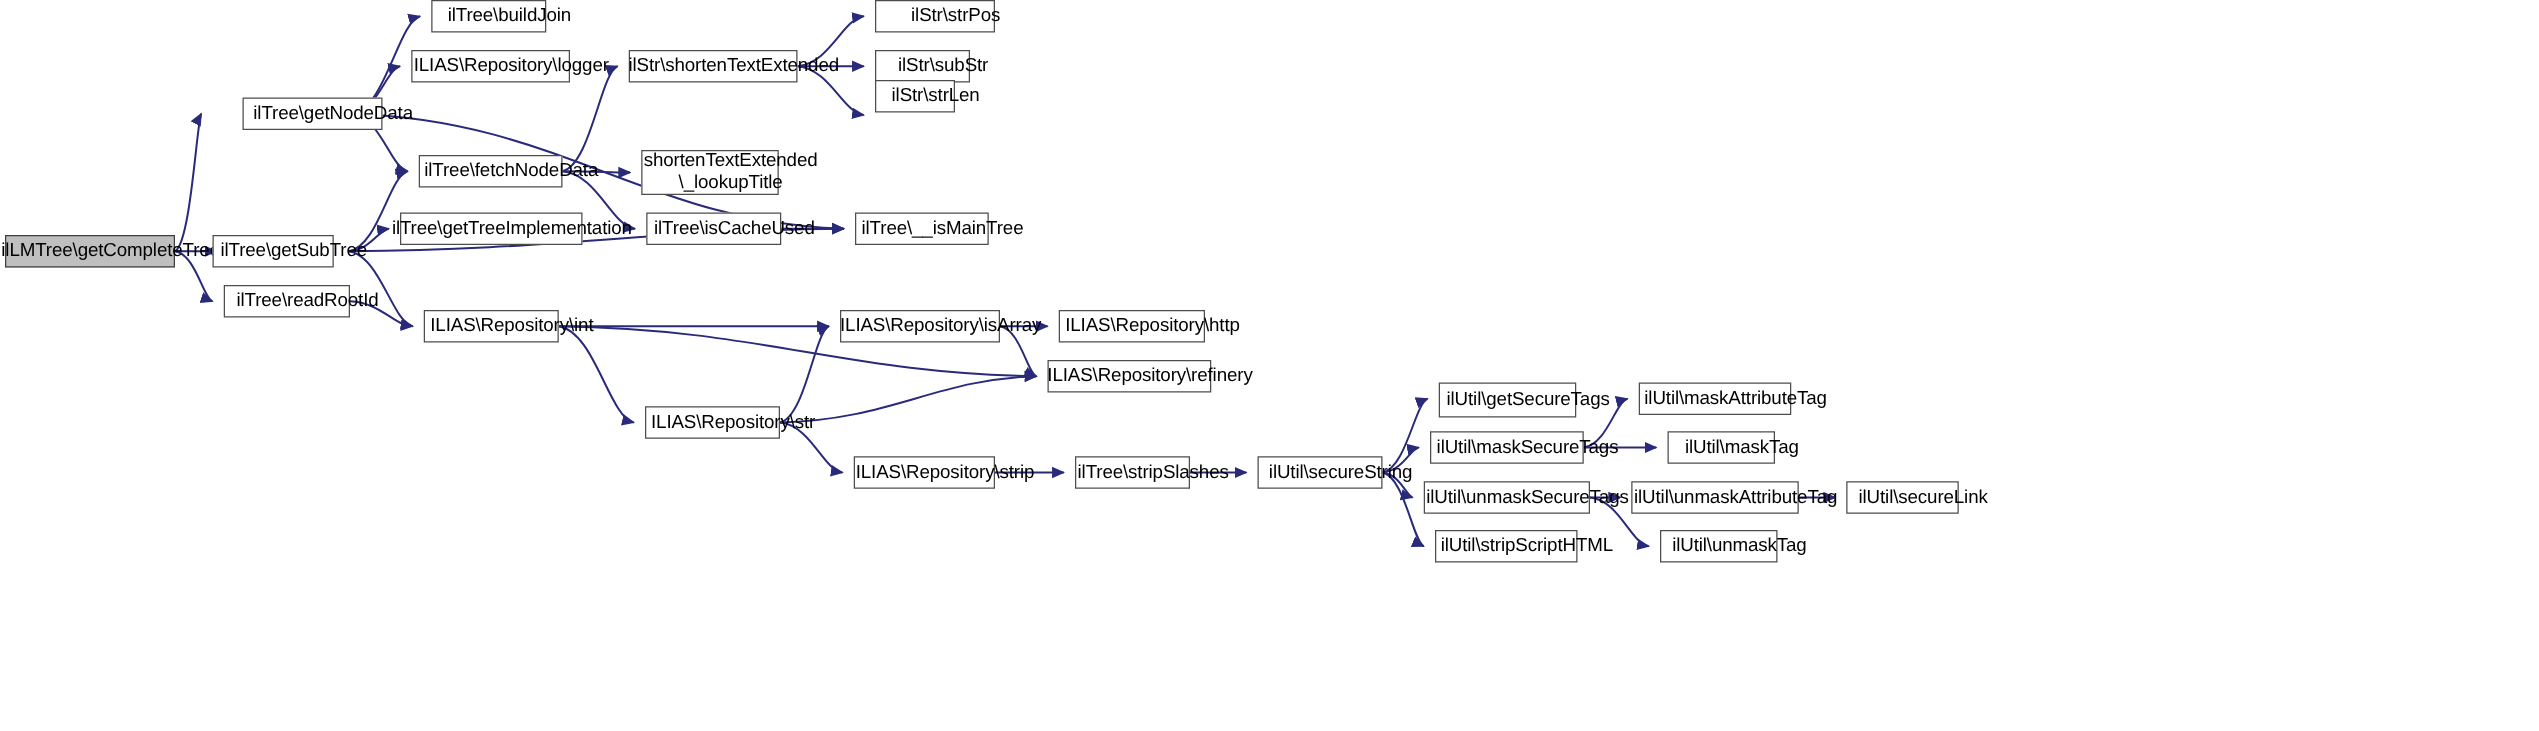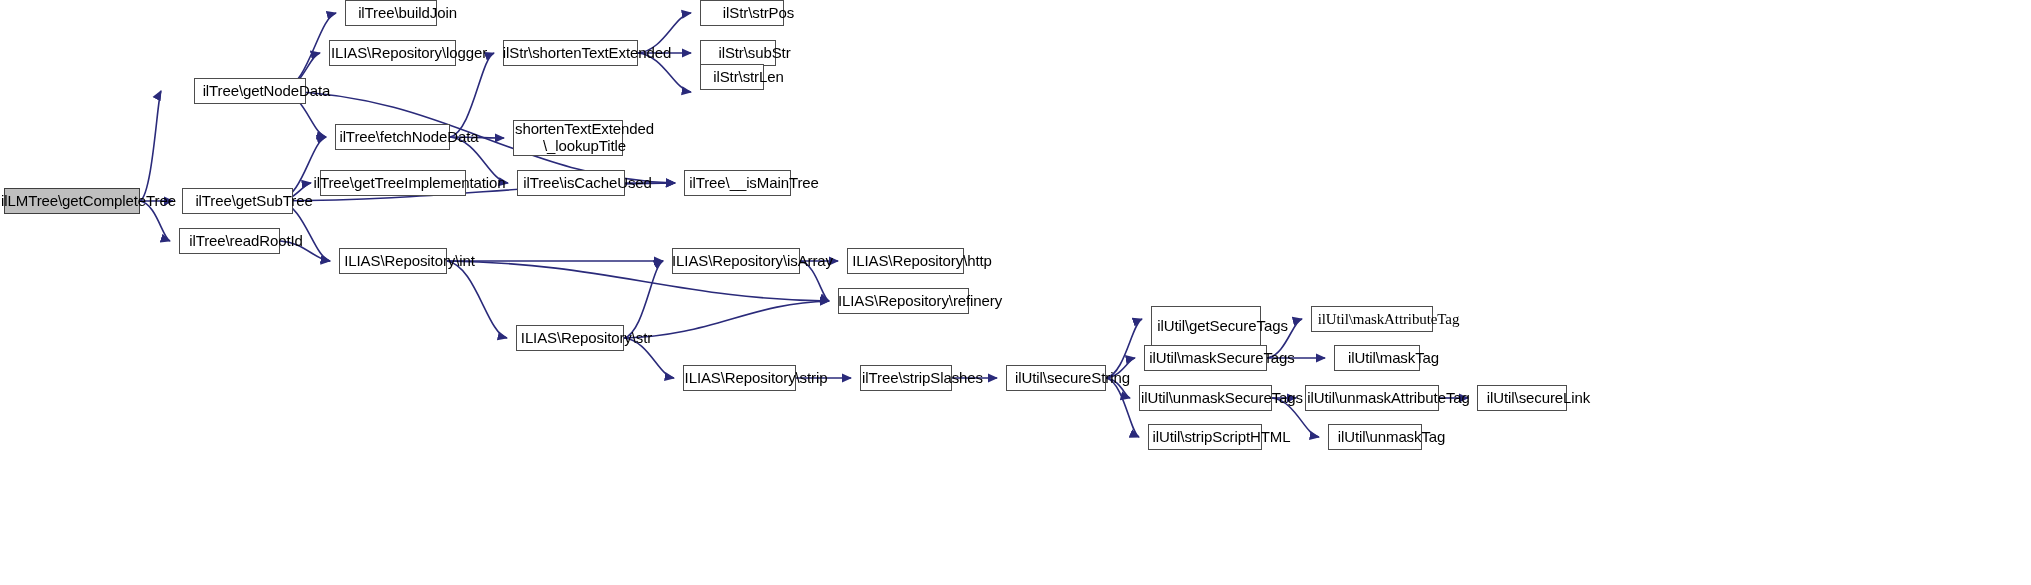--- a/index.html
+++ b/index.html
@@ -79,44 +79,44 @@
       <path d="M 1106 378 C 1119.86 379.2, 1125.14 396.8, 1130 398" fill="none" stroke="#2a2a7a" stroke-width="1.6" marker-end="url(#arrow)"></path>
       <path d="M 1106 378 C 1123.64 381.54, 1130.36 433.46, 1139 437" fill="none" stroke="#2a2a7a" stroke-width="1.6" marker-end="url(#arrow)"></path>
       <path d="M 1267 358 C 1285.48 355.66, 1292.52 321.34, 1302 319" fill="none" stroke="#2a2a7a" stroke-width="1.6" marker-end="url(#arrow)"></path>
       <path d="M 1267 358 C 1295.14 358, 1305.86 358, 1325 358" fill="none" stroke="#2a2a7a" stroke-width="1.6" marker-end="url(#arrow)"></path>
       <path d="M 1272 398 C 1285.86 398, 1291.14 398, 1296 398" fill="none" stroke="#2a2a7a" stroke-width="1.6" marker-end="url(#arrow)"></path>
       <path d="M 1272 398 C 1295.52 400.34, 1304.48 434.66, 1319 437" fill="none" stroke="#2a2a7a" stroke-width="1.6" marker-end="url(#arrow)"></path>
       <path d="M 1439 398 C 1454.96 398, 1461.04 398, 1468 398" fill="none" stroke="#2a2a7a" stroke-width="1.6" marker-end="url(#arrow)"></path>
     </svg>
 <div class="node root" style="left: 4px; top: 188px; width: 136px; height: 26px;">ilLMTree\getCompleteTree</div>
     <div class="node" style="left: 170px; top: 78px; width: 112px; height: 26px; margin-left: 24px;">ilTree\getNodeData</div>
-    <div class="node" style="left: 182px; top: 188px; width: 111px; height: 26px;">ilTree\getSubTree</div>
+    <div class="node" style="left: 170px; top: 188px; width: 97px; height: 26px;">ilTree\getSubTree</div>
     <div class="node" style="left: 179px; top: 228px; width: 101px; height: 26px;">ilTree\readRootId</div>
     <div class="node" style="left: 345px; top: 0px; width: 92px; height: 26px;">ilTree\buildJoin</div>
     <div class="node" style="left: 329px; top: 40px; width: 127px; height: 26px;">ILIAS\Repository\logger</div>
     <div class="node" style="left: 335px; top: 124px; width: 115px; height: 26px;">ilTree\fetchNodeData</div>
     <div class="node" style="left: 320px; top: 170px; width: 146px; height: 26px;">ilTree\getTreeImplementation</div>
     <div class="node" style="left: 339px; top: 248px; width: 108px; height: 26px;">ILIAS\Repository\int</div>
     <div class="node" style="left: 516px; top: 325px; width: 108px; height: 26px;">ILIAS\Repository\str</div>
     <div class="node" style="left: 503px; top: 40px; width: 135px; height: 26px;">ilStr\shortenTextExtended</div>
     <div class="node two-line" style="left: 513px; top: 120px; width: 110px; height: 36px;">shortenTextExtended
 \_lookupTitle</div>
     <div class="node" style="left: 517px; top: 170px; width: 108px; height: 26px;">ilTree\isCacheUsed</div>
     <div class="node" style="left: 683px; top: 365px; width: 113px; height: 26px;">ILIAS\Repository\strip</div>
-    <div class="node" style="left: 700px; top: 0px; width: 84px; height: 26px;">ilStr\strPos</div>
+    <div class="node" style="left: 700px; top: 0px; width: 96px; height: 26px;">ilStr\strPos</div>
     <div class="node" style="left: 700px; top: 40px; width: 76px; height: 26px;">ilStr\subStr</div>
     <div class="node" style="left: 700px; top: 64px; width: 64px; height: 26px;">ilStr\strLen</div>
     <div class="node" style="left: 684px; top: 170px; width: 107px; height: 26px;">ilTree\__isMainTree</div>
     <div class="node" style="left: 672px; top: 248px; width: 128px; height: 26px;">ILIAS\Repository\isArray</div>
     <div class="node" style="left: 847px; top: 248px; width: 117px; height: 26px;">ILIAS\Repository\http</div>
     <div class="node" style="left: 838px; top: 288px; width: 131px; height: 26px;">ILIAS\Repository\refinery</div>
     <div class="node" style="left: 860px; top: 365px; width: 92px; height: 26px;">ilTree\stripSlashes</div>
     <div class="node" style="left: 1006px; top: 365px; width: 100px; height: 26px;">ilUtil\secureString</div>
-    <div class="node" style="left: 1151px; top: 306px; width: 110px; height: 40px;">ilUtil\getSecureTags</div>
+    <div class="node" style="left: 1151px; top: 306px; width: 110px; height: 28px;">ilUtil\getSecureTags</div>
     <div class="node" style="left: 1144px; top: 345px; width: 123px; height: 26px;">ilUtil\maskSecureTags</div>
     <div class="node" style="left: 1139px; top: 385px; width: 133px; height: 26px;">ilUtil\unmaskSecureTags</div>
     <div class="node" style="left: 1148px; top: 424px; width: 114px; height: 26px;">ilUtil\stripScriptHTML</div>
-    <div class="node" style="left: 1311px; top: 306px; width: 122px; height: 26px; font-family: Liberation Serif, serif;">ilUtil\maskAttributeTag</div>
+    <div class="node" style="left: 1311px; top: 306px; width: 122px; height: 26px;">ilUtil\maskAttributeTag</div>
     <div class="node" style="left: 1334px; top: 345px; width: 86px; height: 26px;">ilUtil\maskTag</div>
     <div class="node" style="left: 1305px; top: 385px; width: 134px; height: 26px;">ilUtil\unmaskAttributeTag</div>
     <div class="node" style="left: 1328px; top: 424px; width: 94px; height: 26px;">ilUtil\unmaskTag</div>
     <div class="node" style="left: 1477px; top: 385px; width: 90px; height: 26px;">ilUtil\secureLink</div>
   </div>
 
 </body></html>

